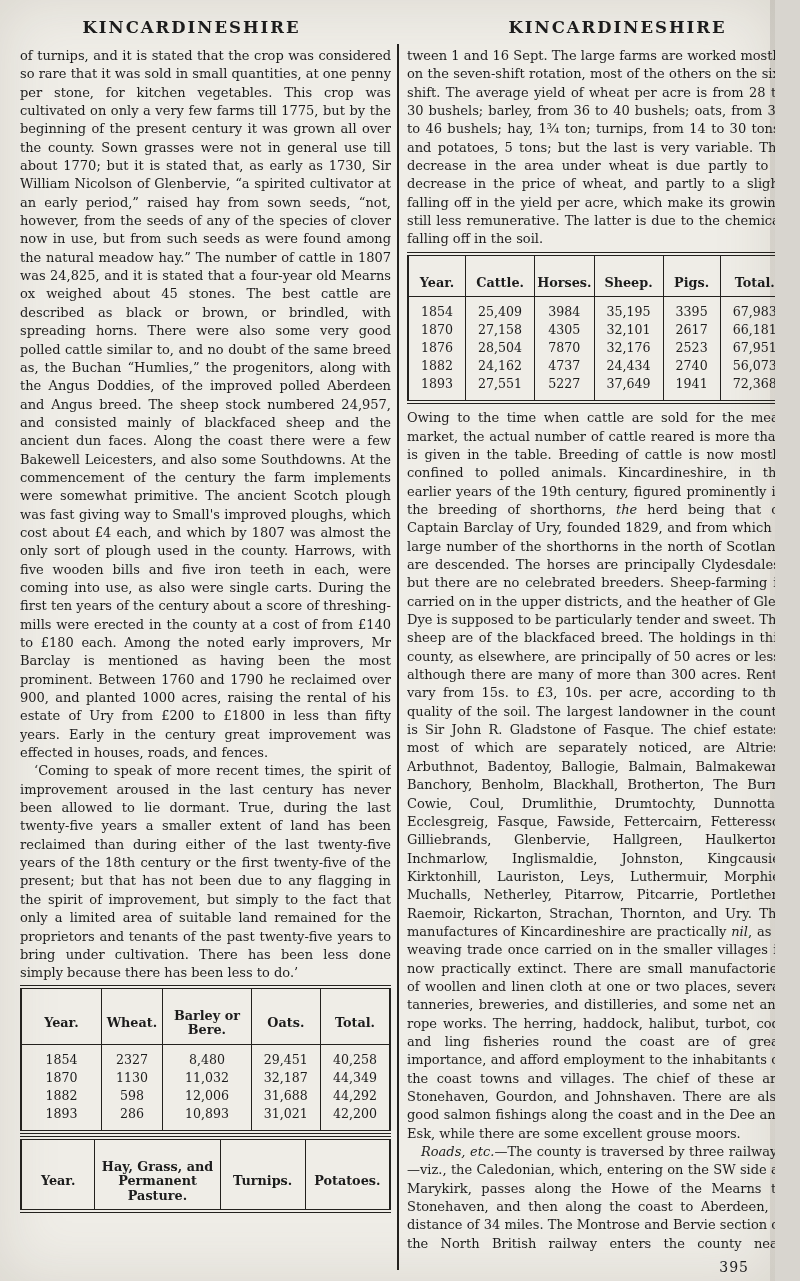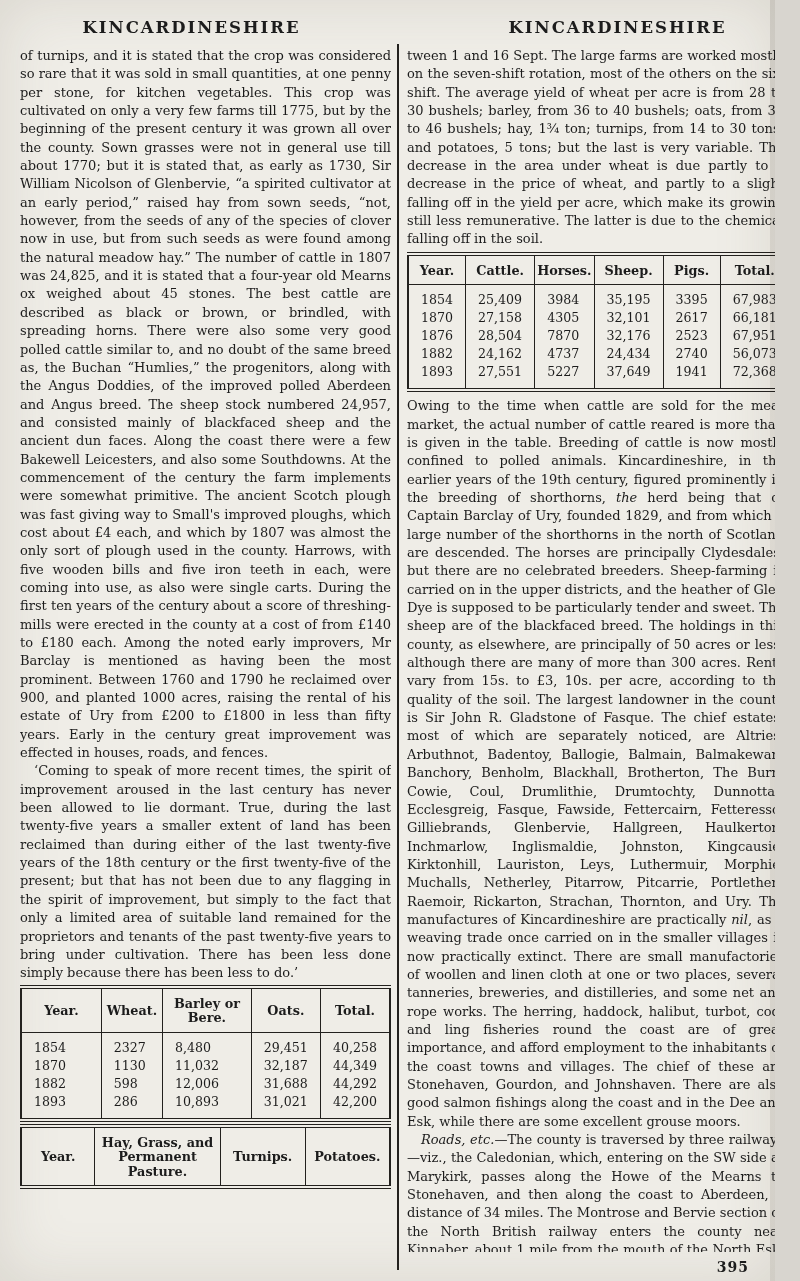--- a/index.html
+++ b/index.html
@@ -34,31 +34,31 @@
     text-align:center;font-variant:small-caps;font-weight:600;
     font-size:13.5px;letter-spacing:1px;margin:13px 0 9px 0;
   }
   table{
     border-collapse:collapse;width:100%;
     border-top:4px double #23211e;border-bottom:4px double #23211e;
     border-left:2px solid #23211e;border-right:2px solid #23211e;
     font-size:12.6px;margin:0 0 2px 0;
   }
   th{
-    font-weight:bold;padding:8px 2px 6px 2px;text-align:center;
+    font-weight:bold;padding:20px 2px 6px 2px;text-align:center;
     border-bottom:1.5px solid #23211e;font-size:12.8px;line-height:14.5px;margin-left:20px;
   }
-  td{padding:0 12px;text-align:left;line-height:18px;}
+  td{padding:0 12px;text-align:center;line-height:18px;}
   th + th, td + td{border-left:1.2px solid #23211e;}
   tbody tr:first-child td{padding-top:6px;}
   tbody tr:last-child td{padding-bottom:7px;}
   .grain-tbl{margin-top:2px;}
   .page-number{
     position:absolute;right:26px;bottom:6px;
-    font-weight:bold;font-size:14px;letter-spacing:1px;
+    font-weight:normal;font-size:14px;letter-spacing:1px;
   }
   .spacer-s{height:3px;}
 </style>
 </head>
 <body>
 
 <div class="page">
   <div class="scan-edge"></div>
   <div class="divider"></div>
 

